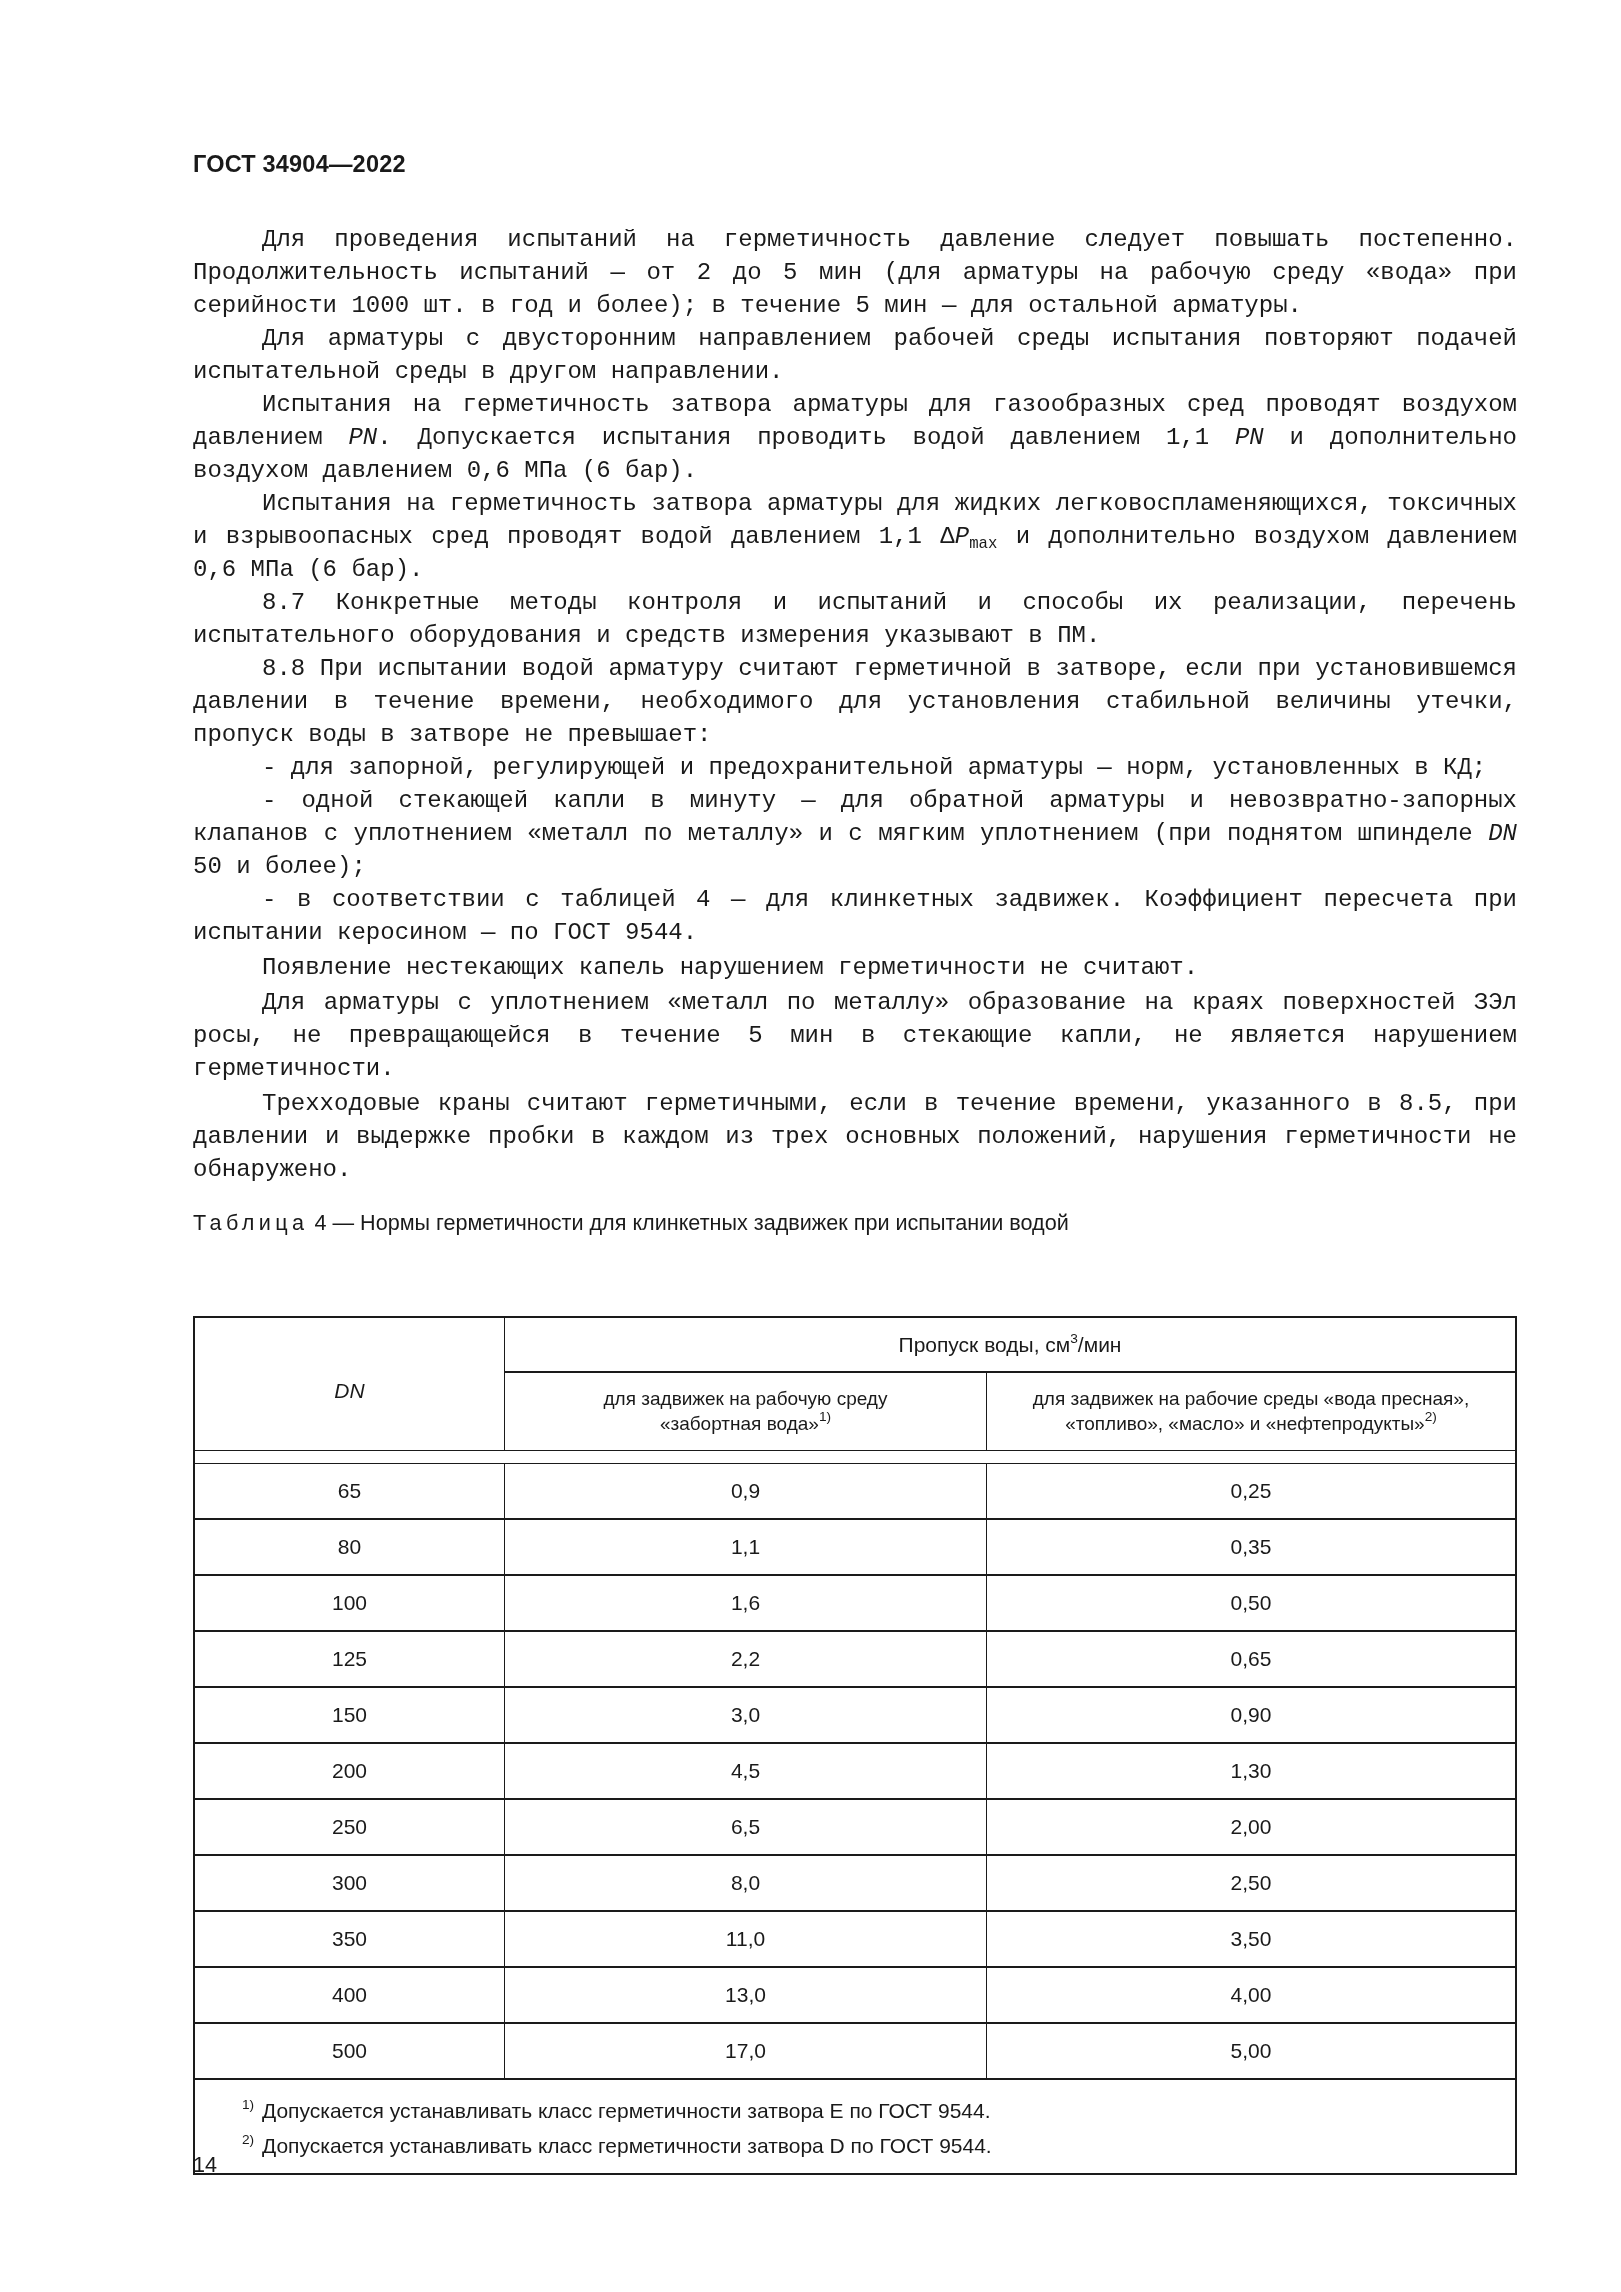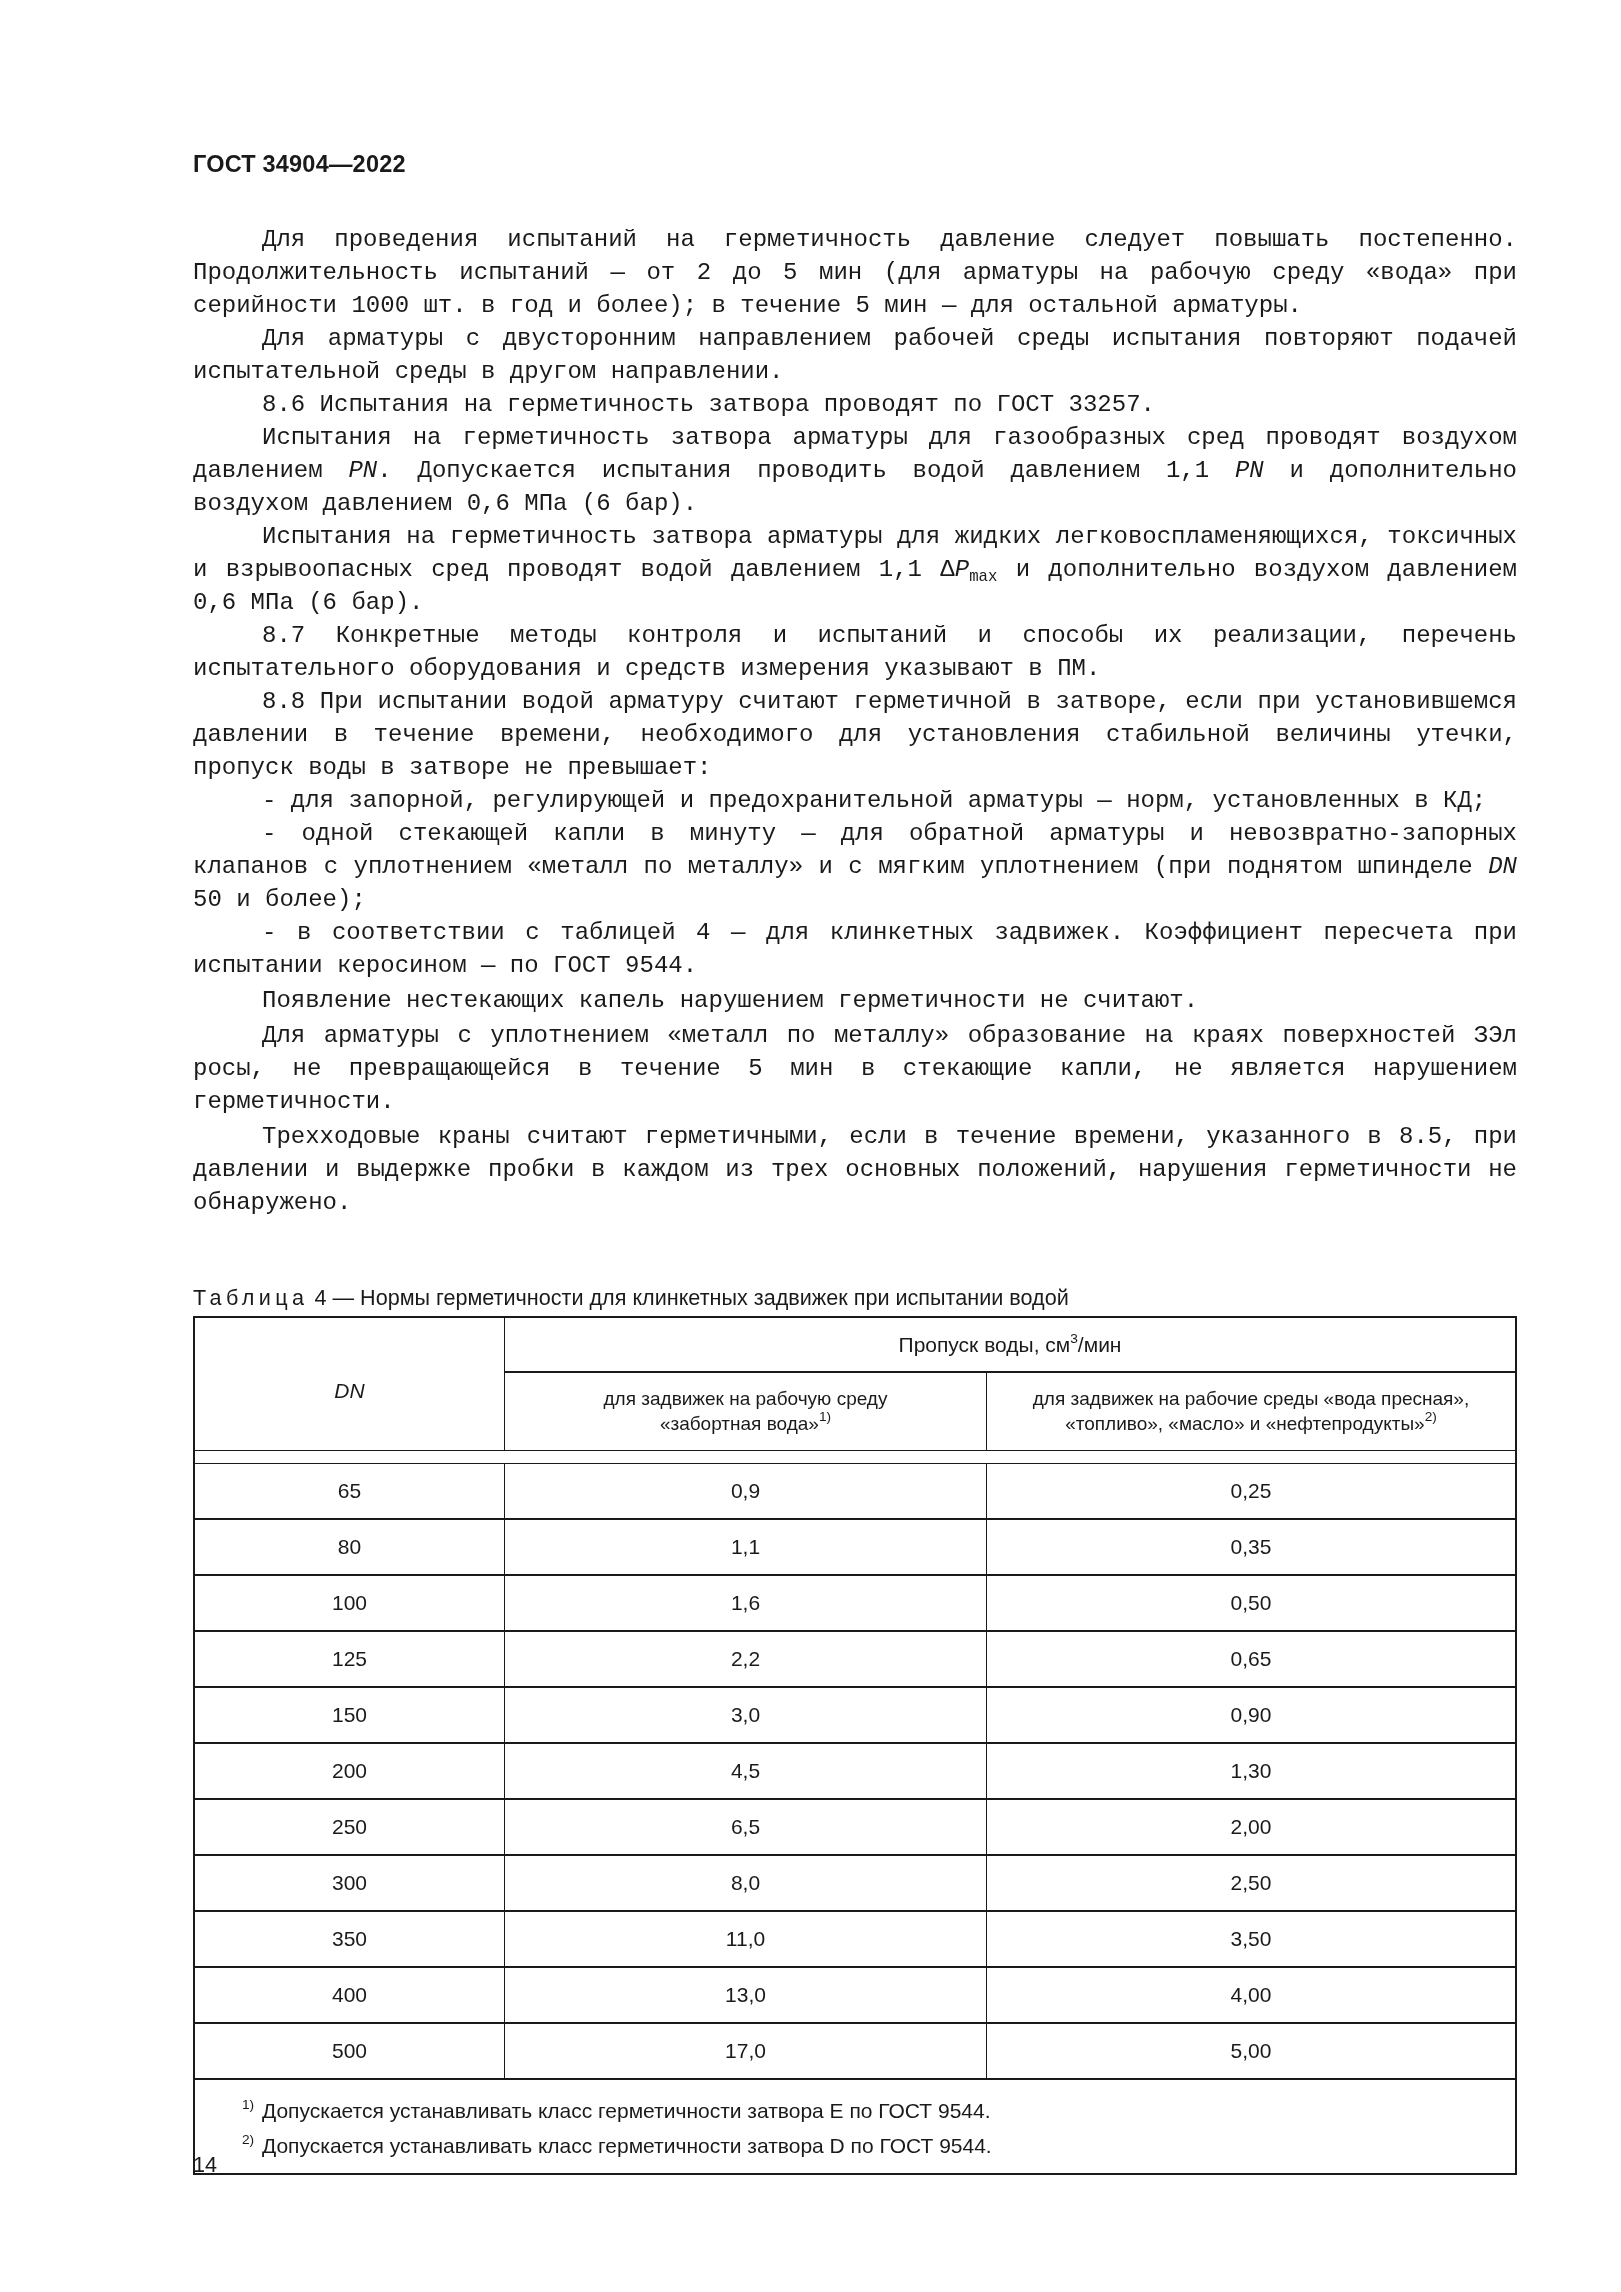--- a/index.html
+++ b/index.html
@@ -17,21 +17,21 @@
     font-size: 24px; line-height: 33px; text-align: justify; font-family: Liberation Mono, monospace;
   }
   .body-text p { margin: 0; text-indent: 69px; }
   .body-text p.gap { margin-top: 2px; }
   .body-text .list p { text-indent: 69px; }
   i { font-style: italic; margin-top: 31px; }
   sub { font-size: 15.7px; vertical-align: -4.9px; line-height: 0; }
   sup { font-size: 13.7px; vertical-align: 8.8px; line-height: 0; }
 
   .table-caption {
-    position: absolute; top: 1285px; left: 0;
+    position: absolute; top: 1210px; left: 0;
     font-size: 21.6px;
   }
   .table-caption .spaced { letter-spacing: 4.4px; }
 
   table.norms {
     position: absolute; top: 1316px; left: 0; width: 1324px;
     border-collapse: collapse; font-size: 21px;
     border: 2.5px solid #1a1a1a;
   }
   table.norms td, table.norms th {
@@ -55,21 +55,20 @@
 </head>
 <body>
 
 <div class="page">
 
   <div class="doc-header">ГОСТ 34904—2022</div>
 
   <div class="body-text">
     <p>Для проведения испытаний на герметичность давление следует повышать постепенно. Продолжительность испытаний — от 2 до 5 мин (для арматуры на рабочую среду «вода» при серийности 1000 шт. в год и более); в течение 5 мин — для остальной арматуры.</p>
     <p>Для арматуры с двусторонним направлением рабочей среды испытания повторяют подачей испытательной среды в другом направлении.</p>
-    <p>8.6 Испытания на герметичность затвора проводят по ГОСТ 33257.</p>
     <p><span>Испытания на герметичность затвора арматуры для газообразных сред проводят воздухом давлением </span><i>PN</i><span>. Допускается испытания проводить водой давлением 1,1 </span><i>PN</i><span> и дополнительно воздухом давлением 0,6 МПа (6 бар).</span></p>
     <p><span>Испытания на герметичность затвора арматуры для жидких легковоспламеняющихся, токсичных и взрывоопасных сред проводят водой давлением 1,1 </span><span>Δ</span><i>P</i><sub>max</sub><span> и дополнительно воздухом давлением 0,6 МПа (6 бар).</span></p>
     <p>8.7 Конкретные методы контроля и испытаний и способы их реализации, перечень испытательного оборудования и средств измерения указывают в ПМ.</p>
     <p>8.8 При испытании водой арматуру считают герметичной в затворе, если при установившемся давлении в течение времени, необходимого для установления стабильной величины утечки, пропуск воды в затворе не превышает:</p>
     <div class="list">
       <p>- для запорной, регулирующей и предохранительной арматуры — норм, установленных в КД;</p>
       <p><span>- одной стекающей капли в минуту — для обратной арматуры и невозвратно-запорных клапанов с уплотнением «металл по металлу» и с мягким уплотнением (при поднятом шпинделе </span><i>DN</i><span> 50 и более);</span></p>
       <p>- в соответствии с таблицей 4 — для клинкетных задвижек. Коэффициент пересчета при испытании керосином — по ГОСТ 9544.</p>
     </div>
     <p class="gap">Появление нестекающих капель нарушением герметичности не считают.</p>

